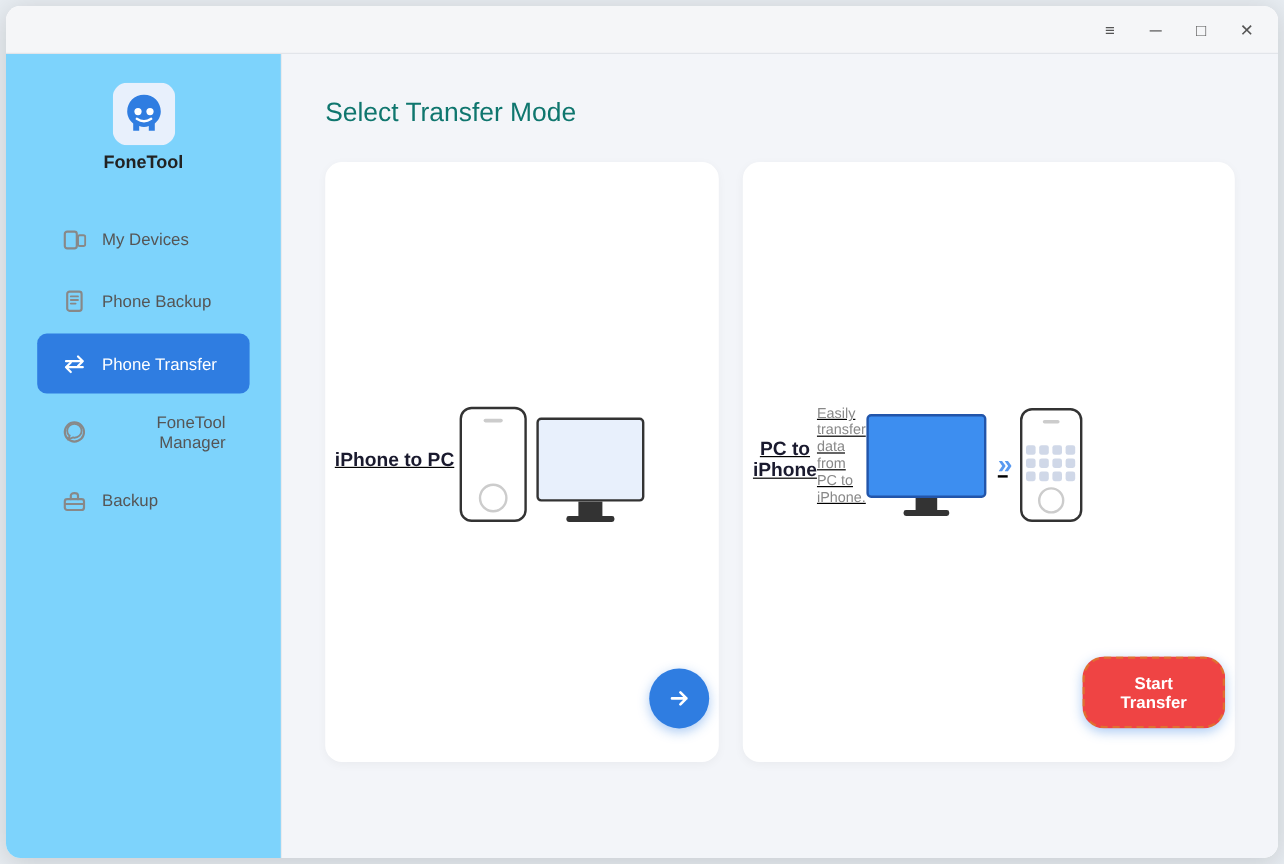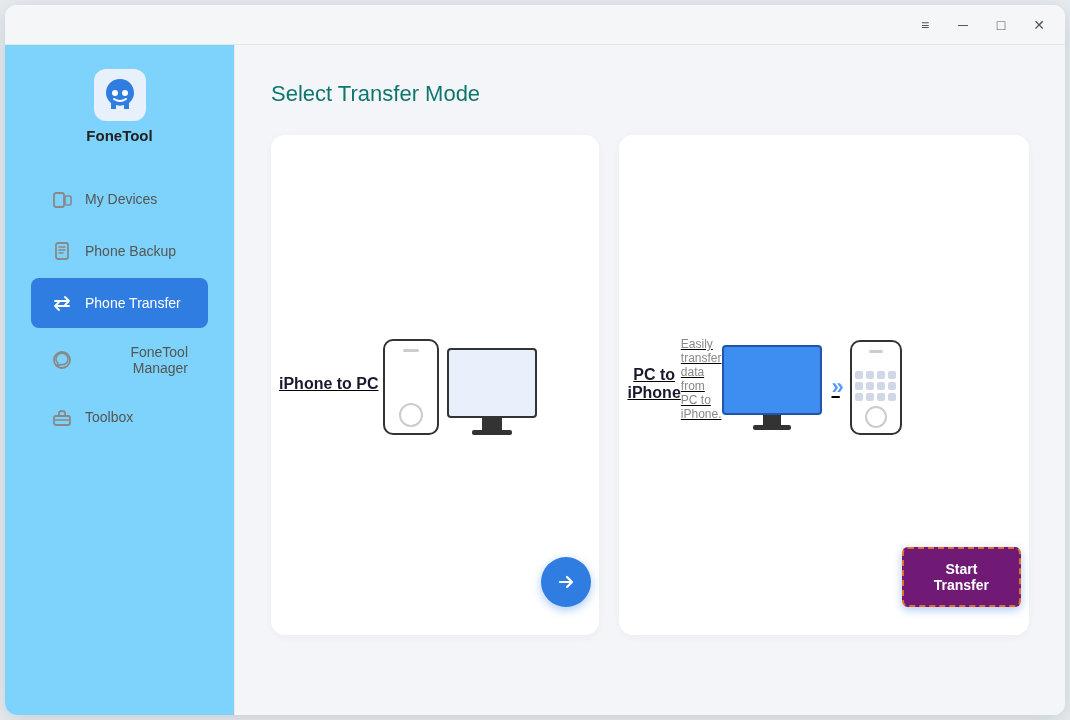--- a/index.html
+++ b/index.html
@@ -171,24 +171,24 @@
       cursor: pointer;
       display: flex;
       align-items: center;
       justify-content: center;
       color: #fff;
       font-size: 20px;
       box-shadow: 0 3px 10px rgba(47,125,225,0.4);
     }
     .start-transfer-btn {
       padding: 12px 30px;
-      background: #701a75;
+      background: #ef4444;
       color: #fff;
       border: 2px dashed #e07030;
-      border-radius: 6px;
+      border-radius: 18px;
       font-size: 14px;
       font-weight: 600;
       cursor: pointer;
       box-shadow: 0 3px 10px rgba(47,125,225,0.4);
     }
     
     .illus-iphone-to-pc {
       display: flex;
       align-items: flex-end;
       gap: 8px;
@@ -446,21 +446,21 @@
         </div>
 
         <div class="nav-item">
           <span class="nav-icon">
             <svg width="20" height="20" viewBox="0 0 20 20" fill="none">
               <rect x="2" y="9" width="16" height="9" rx="2" stroke="#888" stroke-width="1.8" fill="none"></rect>
               <path d="M7 9 V6 Q7 4 10 4 Q13 4 13 6 V9" stroke="#888" stroke-width="1.8" stroke-linecap="round" fill="none"></path>
               <line x1="2" y1="13" x2="18" y2="13" stroke="#888" stroke-width="1.5"></line>
             </svg>
           </span>
-          <span>Toolbox</span>
+          <span>Backup</span>
         </div>
       </nav>
     </div>
 
     <div class="main-content">
       <h1 class="page-title">Select Transfer Mode</h1>
 
       <div class="cards-row">
 
         <div class="transfer-card">

